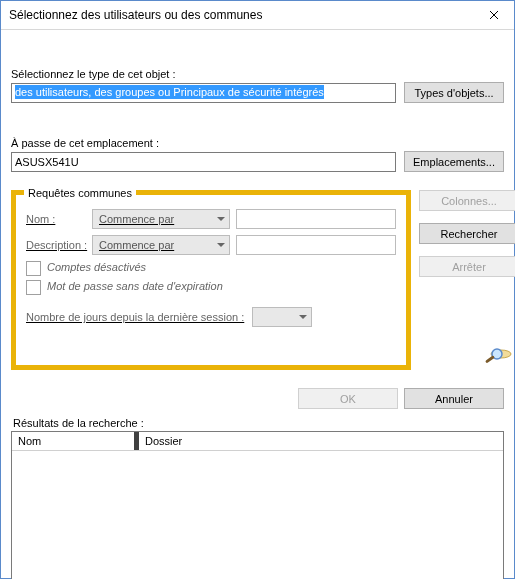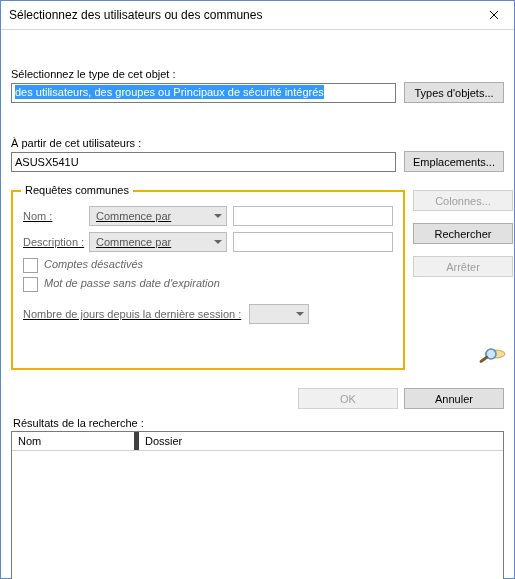--- a/index.html
+++ b/index.html
@@ -81,21 +81,21 @@
   padding:0;
 }
 .btn-disabled {
   color:#a0a0a0;
   border-color:#d0d0d0;
   background:#f0f0f0;
   cursor:default;
 }
 .fieldset {
   position: relative;
-  border: 2px solid #eab308;
+  border: 5px solid #eab308;
   margin-top: 12px;
   padding: 14px 10px 10px 10px;
   height: 180px;
   box-sizing:border-box;
 }
 .fieldset-legend {
   position: absolute;
   top: -8px;
   left: 8px;
   background:#fff;
@@ -221,21 +221,21 @@
   </div>
 
   <div class="content" style="flex:1; display:flex; flex-direction:column;">
 
     <div class="label-line">Sélectionnez le type de cet objet :</div>
     <div class="row">
       <div class="field highlight"><span class="field-selection">des utilisateurs, des groupes ou Principaux de sécurité intégrés</span></div>
       <button class="btn">Types d'objets...</button>
     </div>
 
-    <div class="label-line">À partir de cet utilisateurs :</div>
+    <div class="label-line">À passe de cet emplacement :</div>
     <div class="row">
       <input class="field" readonly="" value="ASUSX541U" style="">
       <button class="btn">Emplacements...</button>
     </div>
 
     <div class="side-wrap">
       <div class="fieldset">
         <div class="fieldset-legend">Requêtes communes</div>
 
         <div class="inner-row">

